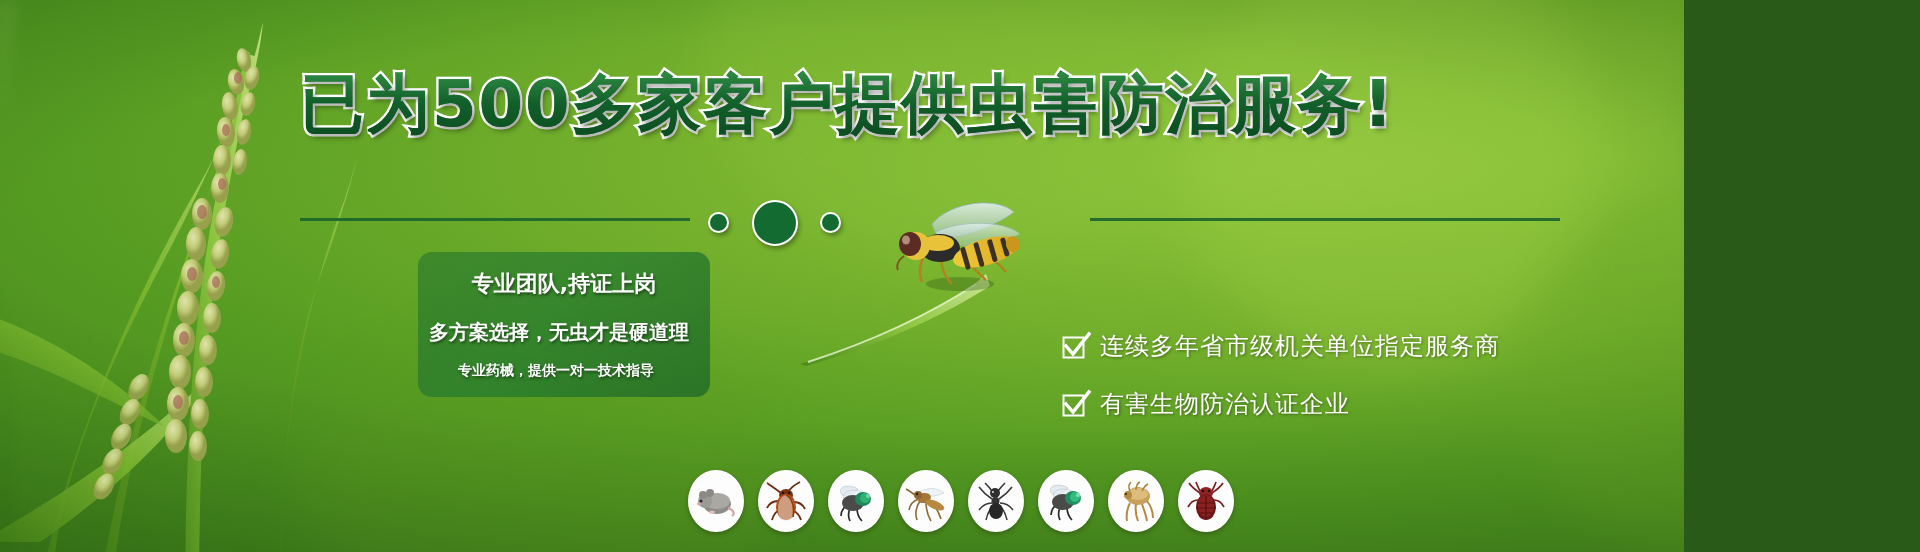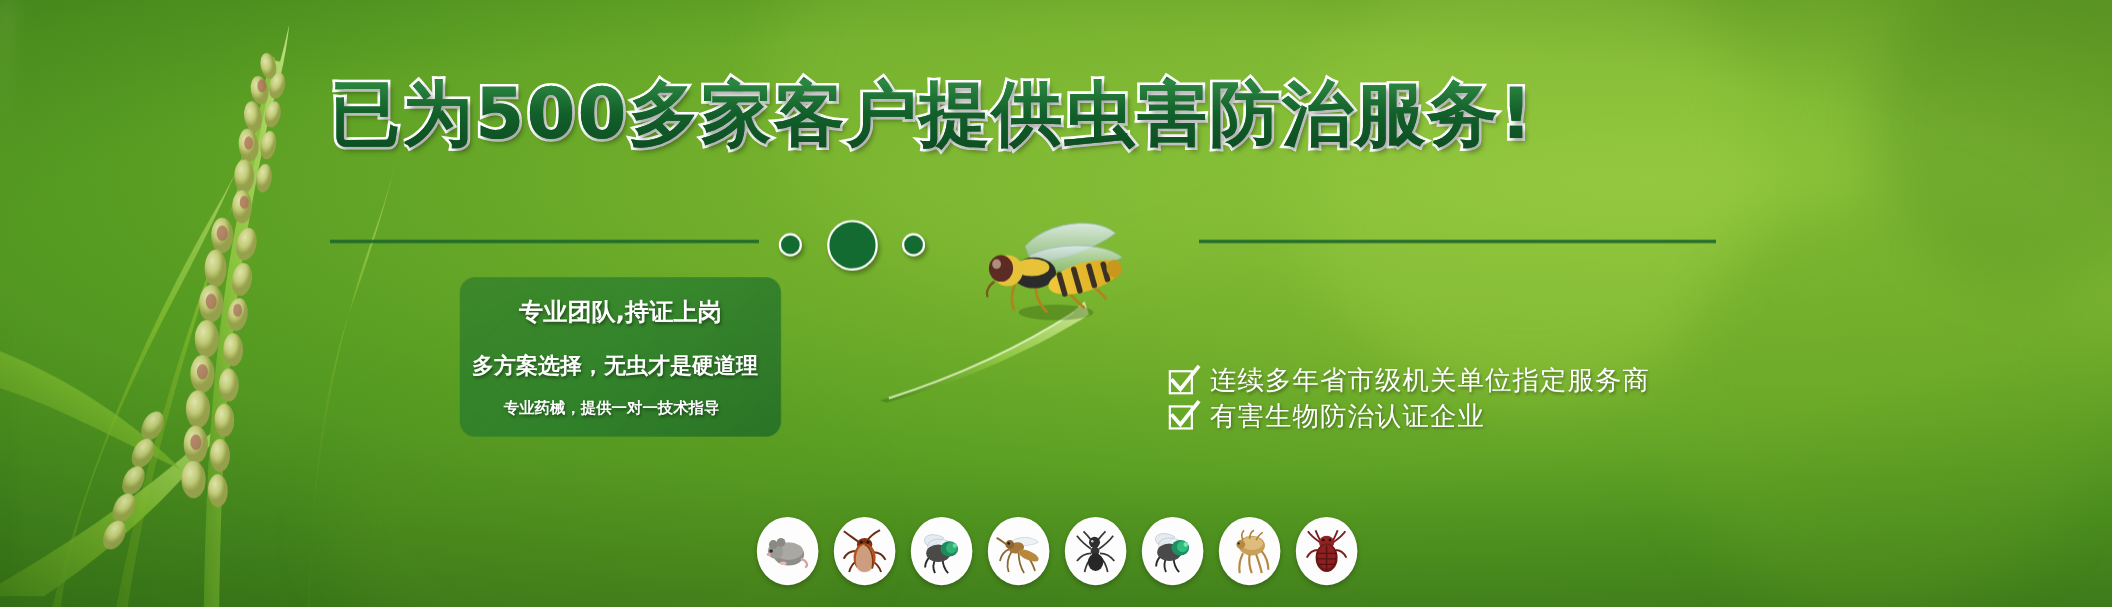--- a/index.html
+++ b/index.html
@@ -1,17 +1,17 @@
 <!DOCTYPE html>
 <html><head>
 <meta charset="utf-8">
 <style>
   html,body{margin:0;padding:0;background:#2a5a18;}
   #banner{
-    position:relative;width:1920px;height:552px;overflow:hidden;
+    position:relative;width:1684px;height:552px;overflow:hidden;
     font-family:"Liberation Sans","DejaVu Sans",sans-serif;
   }
 
   
   .bg-base{
     position:absolute;inset:0;
     background:
       radial-gradient(120% 90% at 78% 30%, #8fc63d 0%, #74b02c 34%, #569c22 62%, #3f801b 100%),
       linear-gradient(90deg,#4f8a22 0%,#6fa92b 22%,#8cc23c 55%,#6fa82b 82%,#4a8420 100%);
   }
@@ -90,21 +90,21 @@
   }
   .pline.a{font-size:22px;text-align:center;padding:6px 0 10px;letter-spacing:0px;}
   .pline.b{font-size:20px;text-align:center;padding:6px 0;margin-left:-10px;}
   .pline.c{font-size:14px;text-align:center;padding:6px 0;margin-left:-16px;}
 
   
   .fly{position:absolute;left:800px;top:196px;width:280px;height:170px;}
   .fly svg{width:100%;height:100%;}
 
   
-  .bullets{position:absolute;left:1062px;top:330px;display:flex;flex-direction:column;}
+  .bullets{position:absolute;left:1062px;top:330px;display:flex;flex-direction:column;gap:26px;}
   .bullet{display:flex;align-items:center;gap:12px;}
   .cbox{width:26px;height:26px;position:relative;flex:0 0 auto;}
   .cbox svg{width:100%;height:100%;overflow:visible;}
   .btxt{
     color:#ffffff;font-size:24px;letter-spacing:1px;white-space:nowrap;
     text-shadow:1px 1px 3px rgba(0,0,0,.4);
     font-family:"DejaVu Sans","Liberation Sans",sans-serif;
   }
 
   

